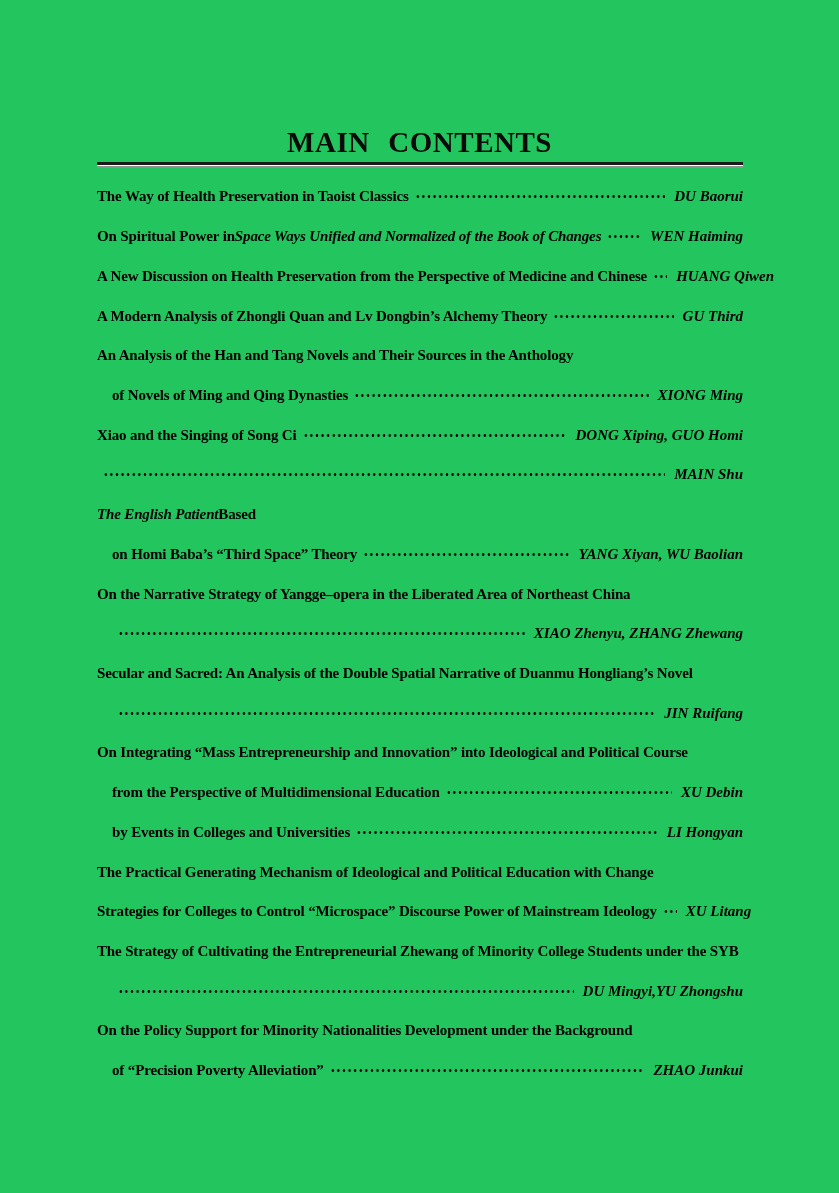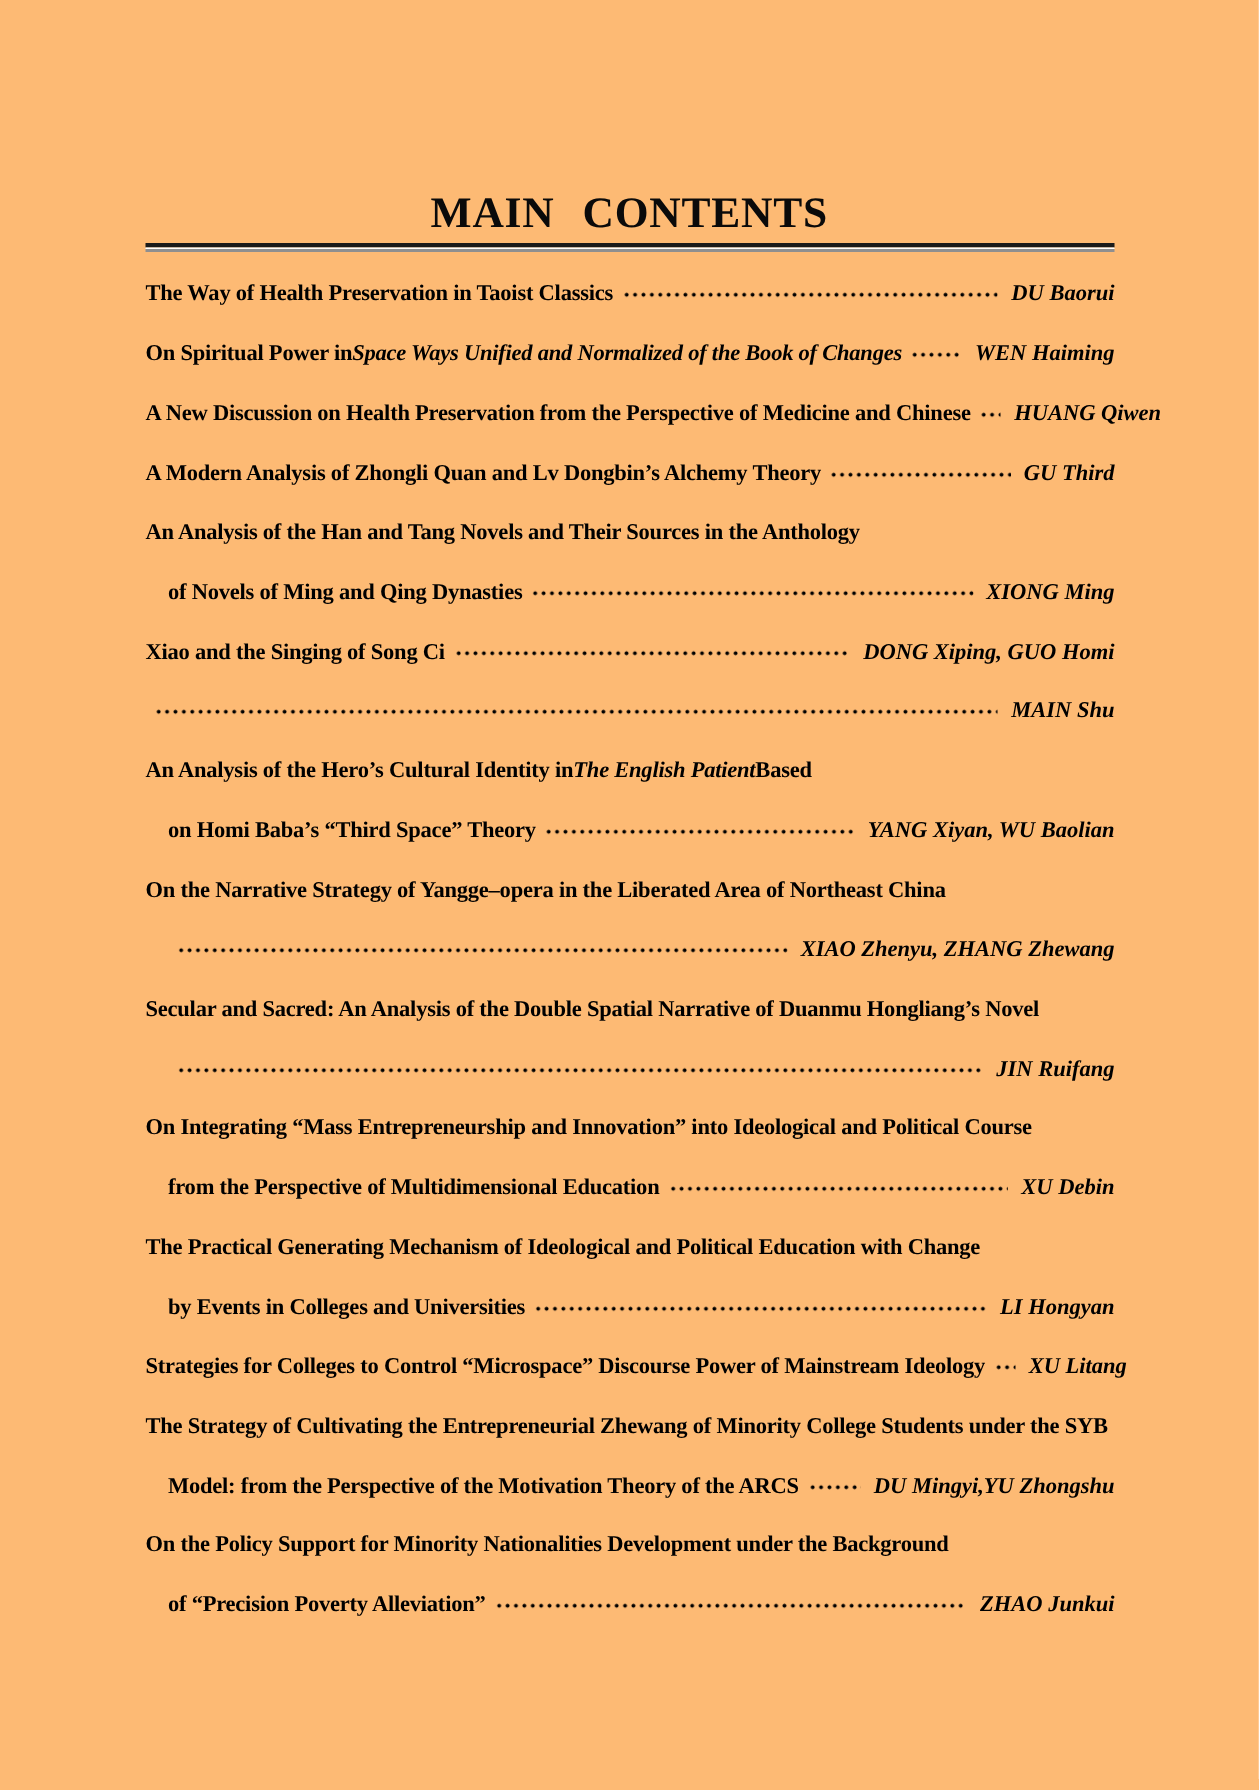--- a/index.html
+++ b/index.html
@@ -6,21 +6,21 @@
   body {
     width: 839px; height: 1193px;
     background: #ffffff;
     font-family: "Liberation Serif", serif;
     color: #000000;
   }
   .page {
     position: relative;
     width: 839px; height: 1193px;
     overflow: hidden;
-    background: #fdba74;
+    background: #22c55e;
   }
   .title {
     position: absolute;
     top: 126px; left: 0; right: 0;
     text-align: center;
     font-size: 29px;
     font-weight: bold;
     letter-spacing: 0.5px;
     word-spacing: 11px;
     color: #0a0a0a;
@@ -110,21 +110,20 @@
       <div class="toc-line">
         <span class="seg">Xiao and the Singing of Song Ci</span>
         <div class="dot-leader"></div>
         <span class="author">DONG Xiping, GUO Homi</span>
       </div>
       <div class="toc-line">
         <div class="dot-leader"></div>
         <span class="author">MAIN Shu</span>
       </div>
       <div class="toc-line">
-        <span class="seg">An Analysis of the Hero’s Cultural Identity in </span>
         <span class="seg italic">The English Patient</span>
         <span class="seg"> Based</span>
       </div>
       <div class="toc-line indent">
         <span class="seg">on Homi Baba’s “Third Space” Theory</span>
         <div class="dot-leader"></div>
         <span class="author">YANG Xiyan, WU Baolian</span>
       </div>
       <div class="toc-line">
         <span class="seg">On the Narrative Strategy of Yangge–opera in the Liberated Area of Northeast China</span>
@@ -141,38 +140,37 @@
         <span class="author">JIN Ruifang</span>
       </div>
       <div class="toc-line">
         <span class="seg">On Integrating “Mass Entrepreneurship and Innovation” into Ideological and Political Course</span>
       </div>
       <div class="toc-line indent">
         <span class="seg">from the Perspective of Multidimensional Education</span>
         <div class="dot-leader"></div>
         <span class="author">XU Debin</span>
       </div>
-      <div class="toc-line">
-        <span class="seg">The Practical Generating Mechanism of Ideological and Political Education with Change</span>
-      </div>
       <div class="toc-line indent">
         <span class="seg">by Events in Colleges and Universities</span>
         <div class="dot-leader"></div>
         <span class="author">LI Hongyan</span>
+      </div>
+      <div class="toc-line">
+        <span class="seg">The Practical Generating Mechanism of Ideological and Political Education with Change</span>
       </div>
       <div class="toc-line">
         <span class="seg">Strategies for Colleges to Control “Microspace” Discourse Power of Mainstream Ideology</span>
         <div class="dot-leader"></div>
         <span class="author">XU Litang</span>
       </div>
       <div class="toc-line">
         <span class="seg">The Strategy of Cultivating the Entrepreneurial Zhewang of Minority College Students under the SYB</span>
       </div>
       <div class="toc-line indent">
-        <span class="seg">Model: from the Perspective of the Motivation Theory of the ARCS</span>
         <div class="dot-leader"></div>
         <span class="author">DU Mingyi,YU Zhongshu</span>
       </div>
       <div class="toc-line">
         <span class="seg">On the Policy Support for Minority Nationalities Development under the Background</span>
       </div>
       <div class="toc-line indent">
         <span class="seg">of “Precision Poverty Alleviation”</span>
         <div class="dot-leader"></div>
         <span class="author">ZHAO Junkui</span>

